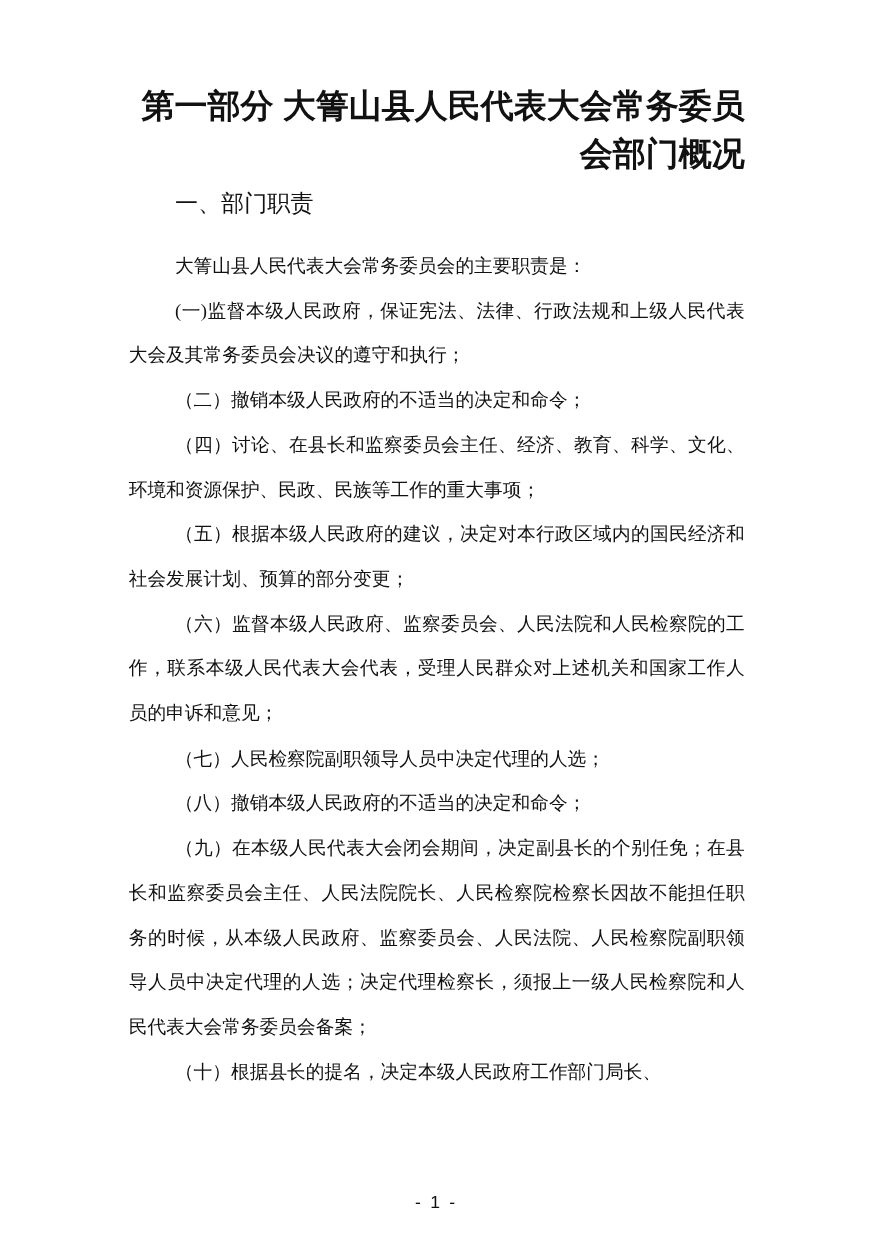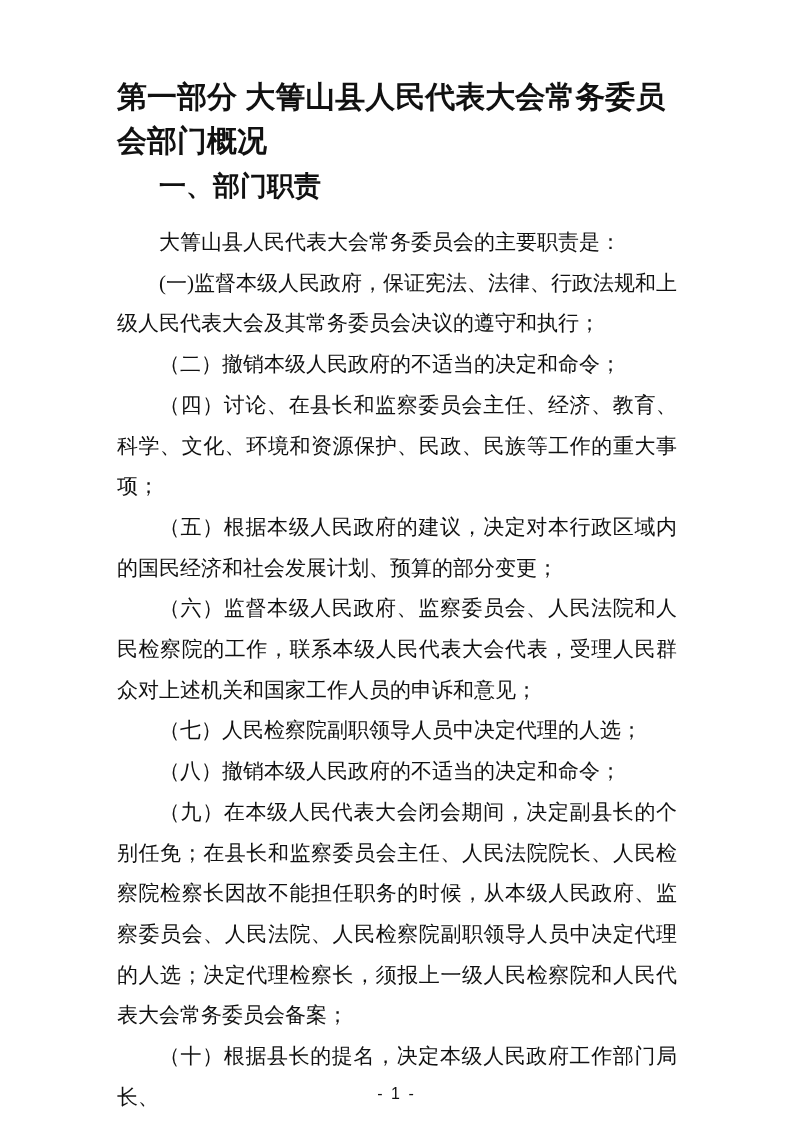--- a/index.html
+++ b/index.html
@@ -17,39 +17,39 @@
     padding: 75px 116px 0 117px;
     overflow: hidden;
     color: #111111;
   }
   .doc-title {
     margin: 0;
     font-family: "Liberation Sans", sans-serif;
     font-weight: bold;
     font-size: 30px;
     line-height: 44px;
-    text-align: left;
+    text-align: right;
     color: #111111;
   }
   .section-heading {
     margin: 8px 0 0 0;
     font-family: "Liberation Sans", sans-serif;
-    font-weight: bold;
-    font-size: 27px;
+    font-weight: normal;
+    font-size: 21px;
     line-height: 30px;
     text-indent: 42px;
     color: #111111;
   }
   .doc-body {
     margin-top: 21px;
   }
   .doc-body p {
     margin: 0;
     font-family: "Liberation Serif", serif;
-    font-size: 21px;
+    font-size: 17px;
     line-height: 40.7px;
     text-indent: 42px;
     text-align: justify;
     text-justify: inter-character;
     color: #111111;
   }
   .page-number {
     position: absolute;
     top: 1085px;
     left: 0;

